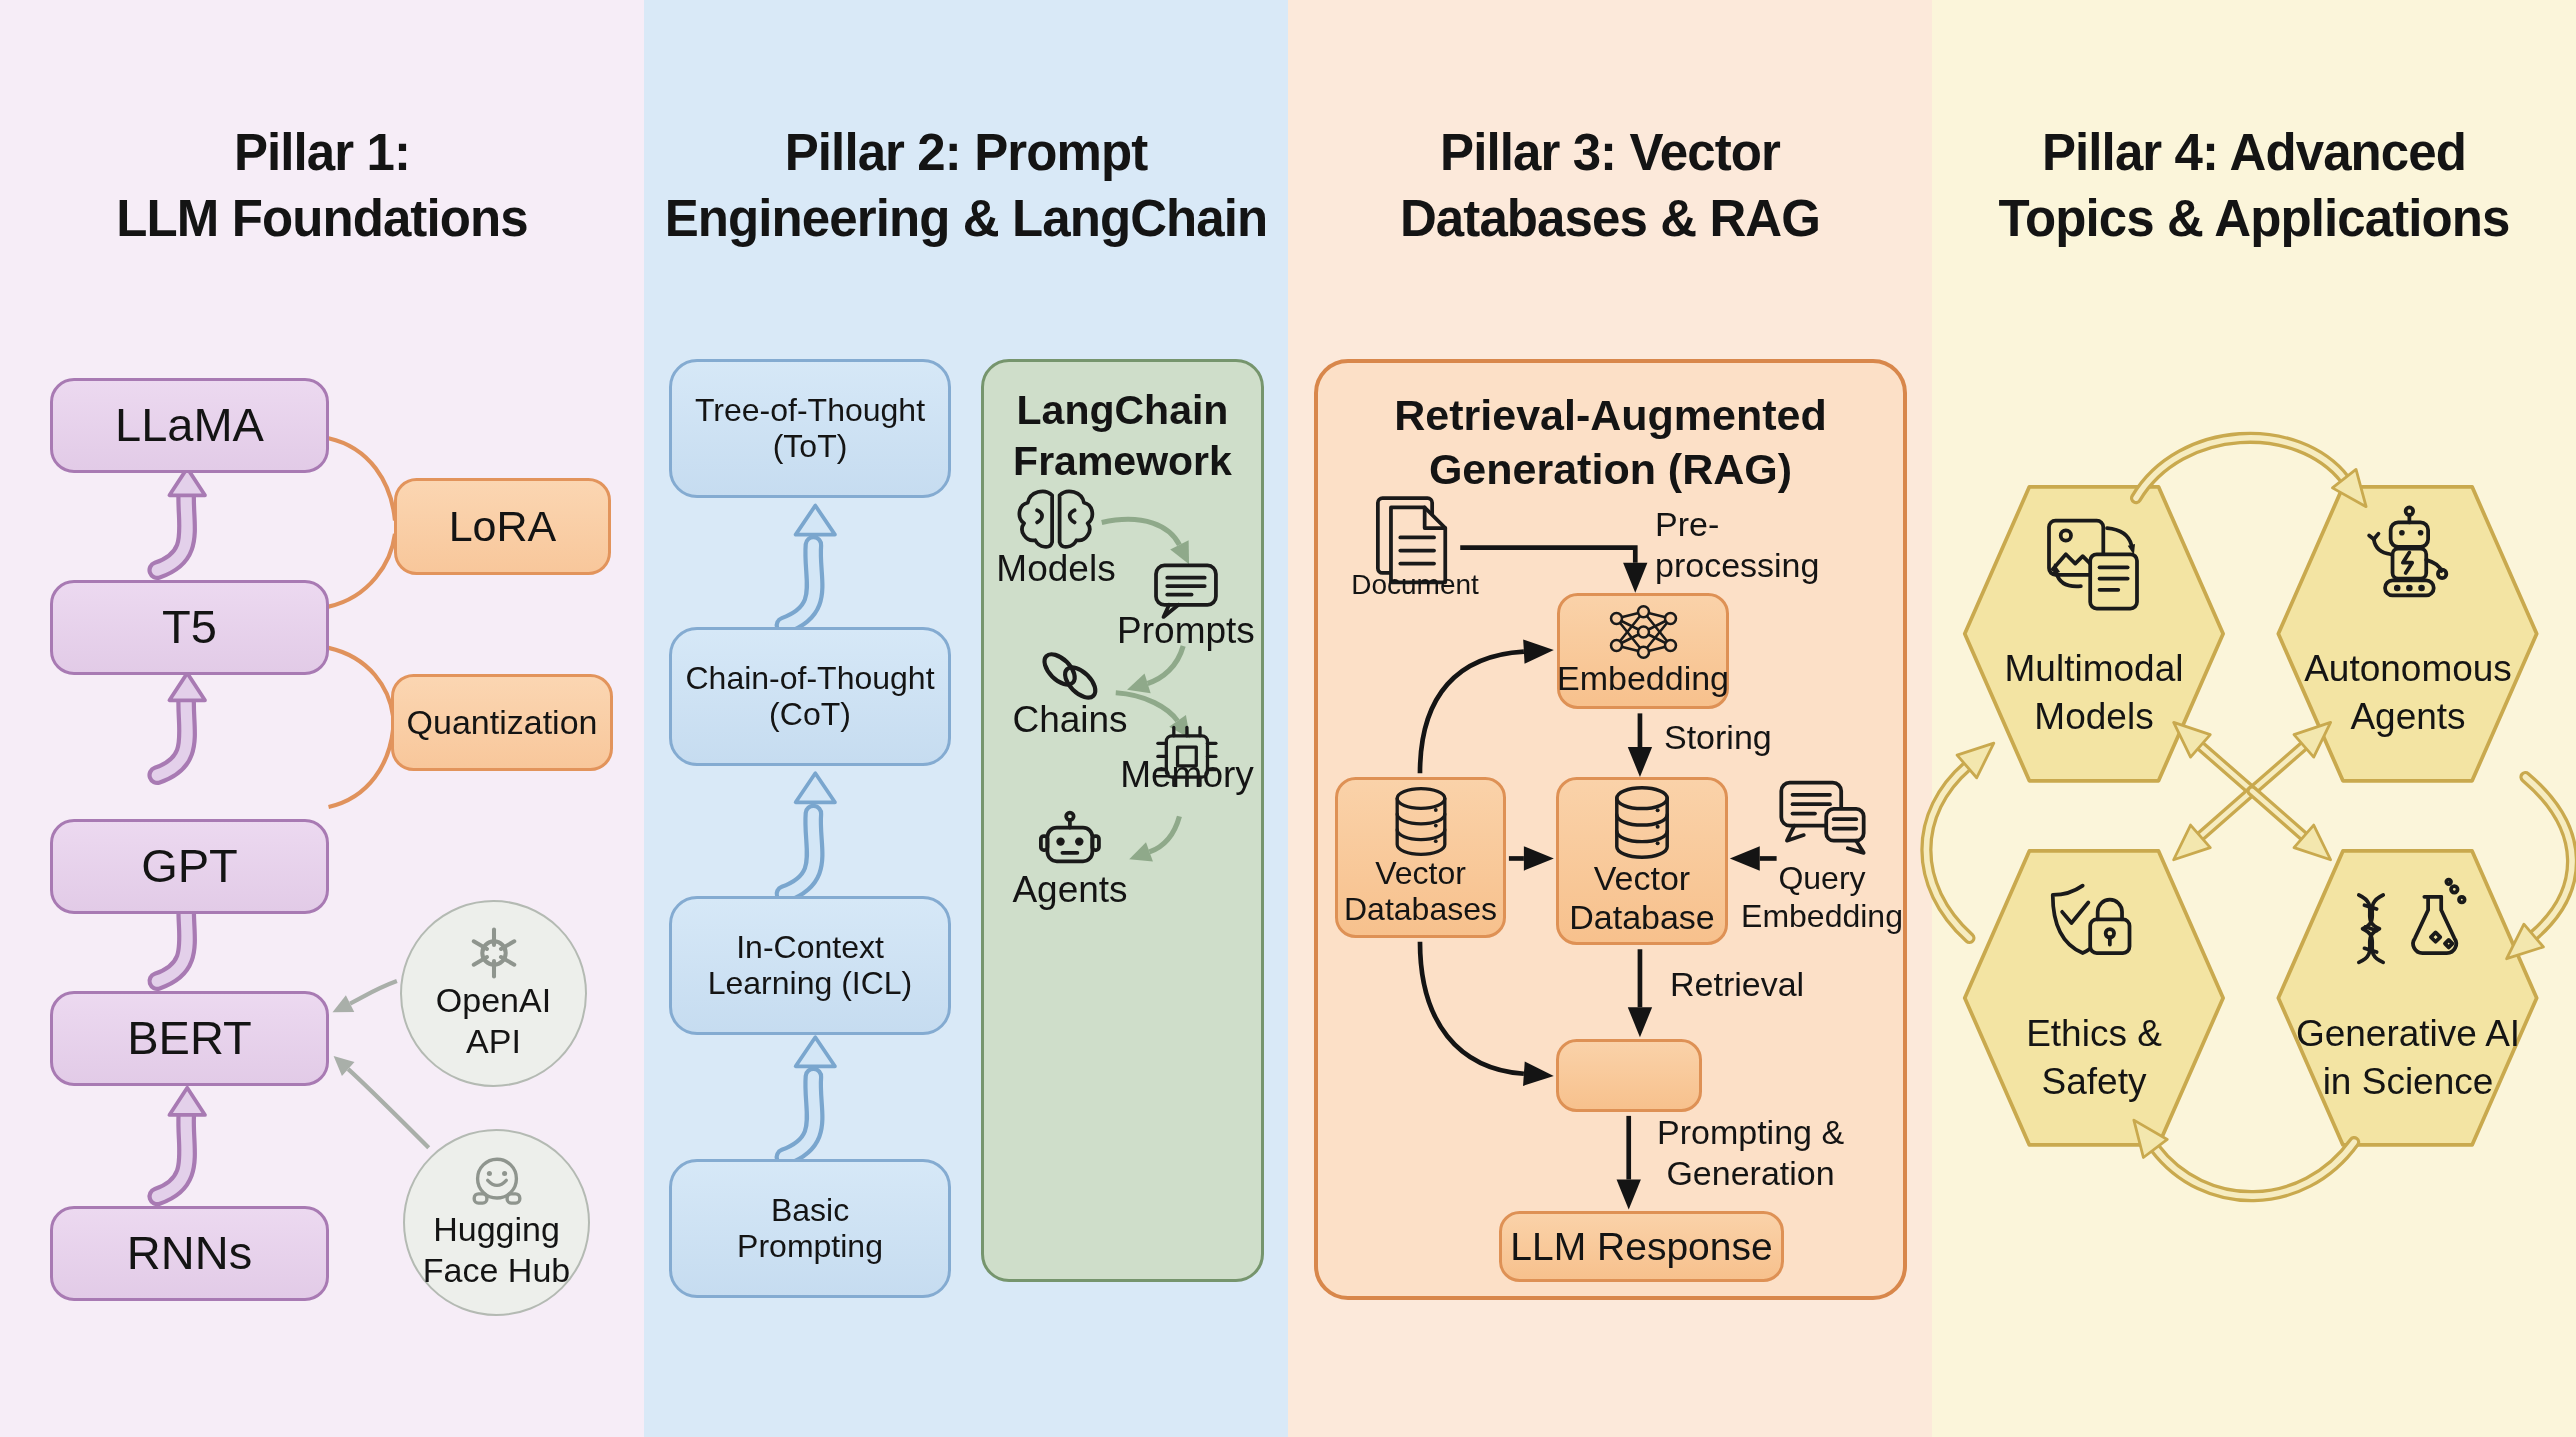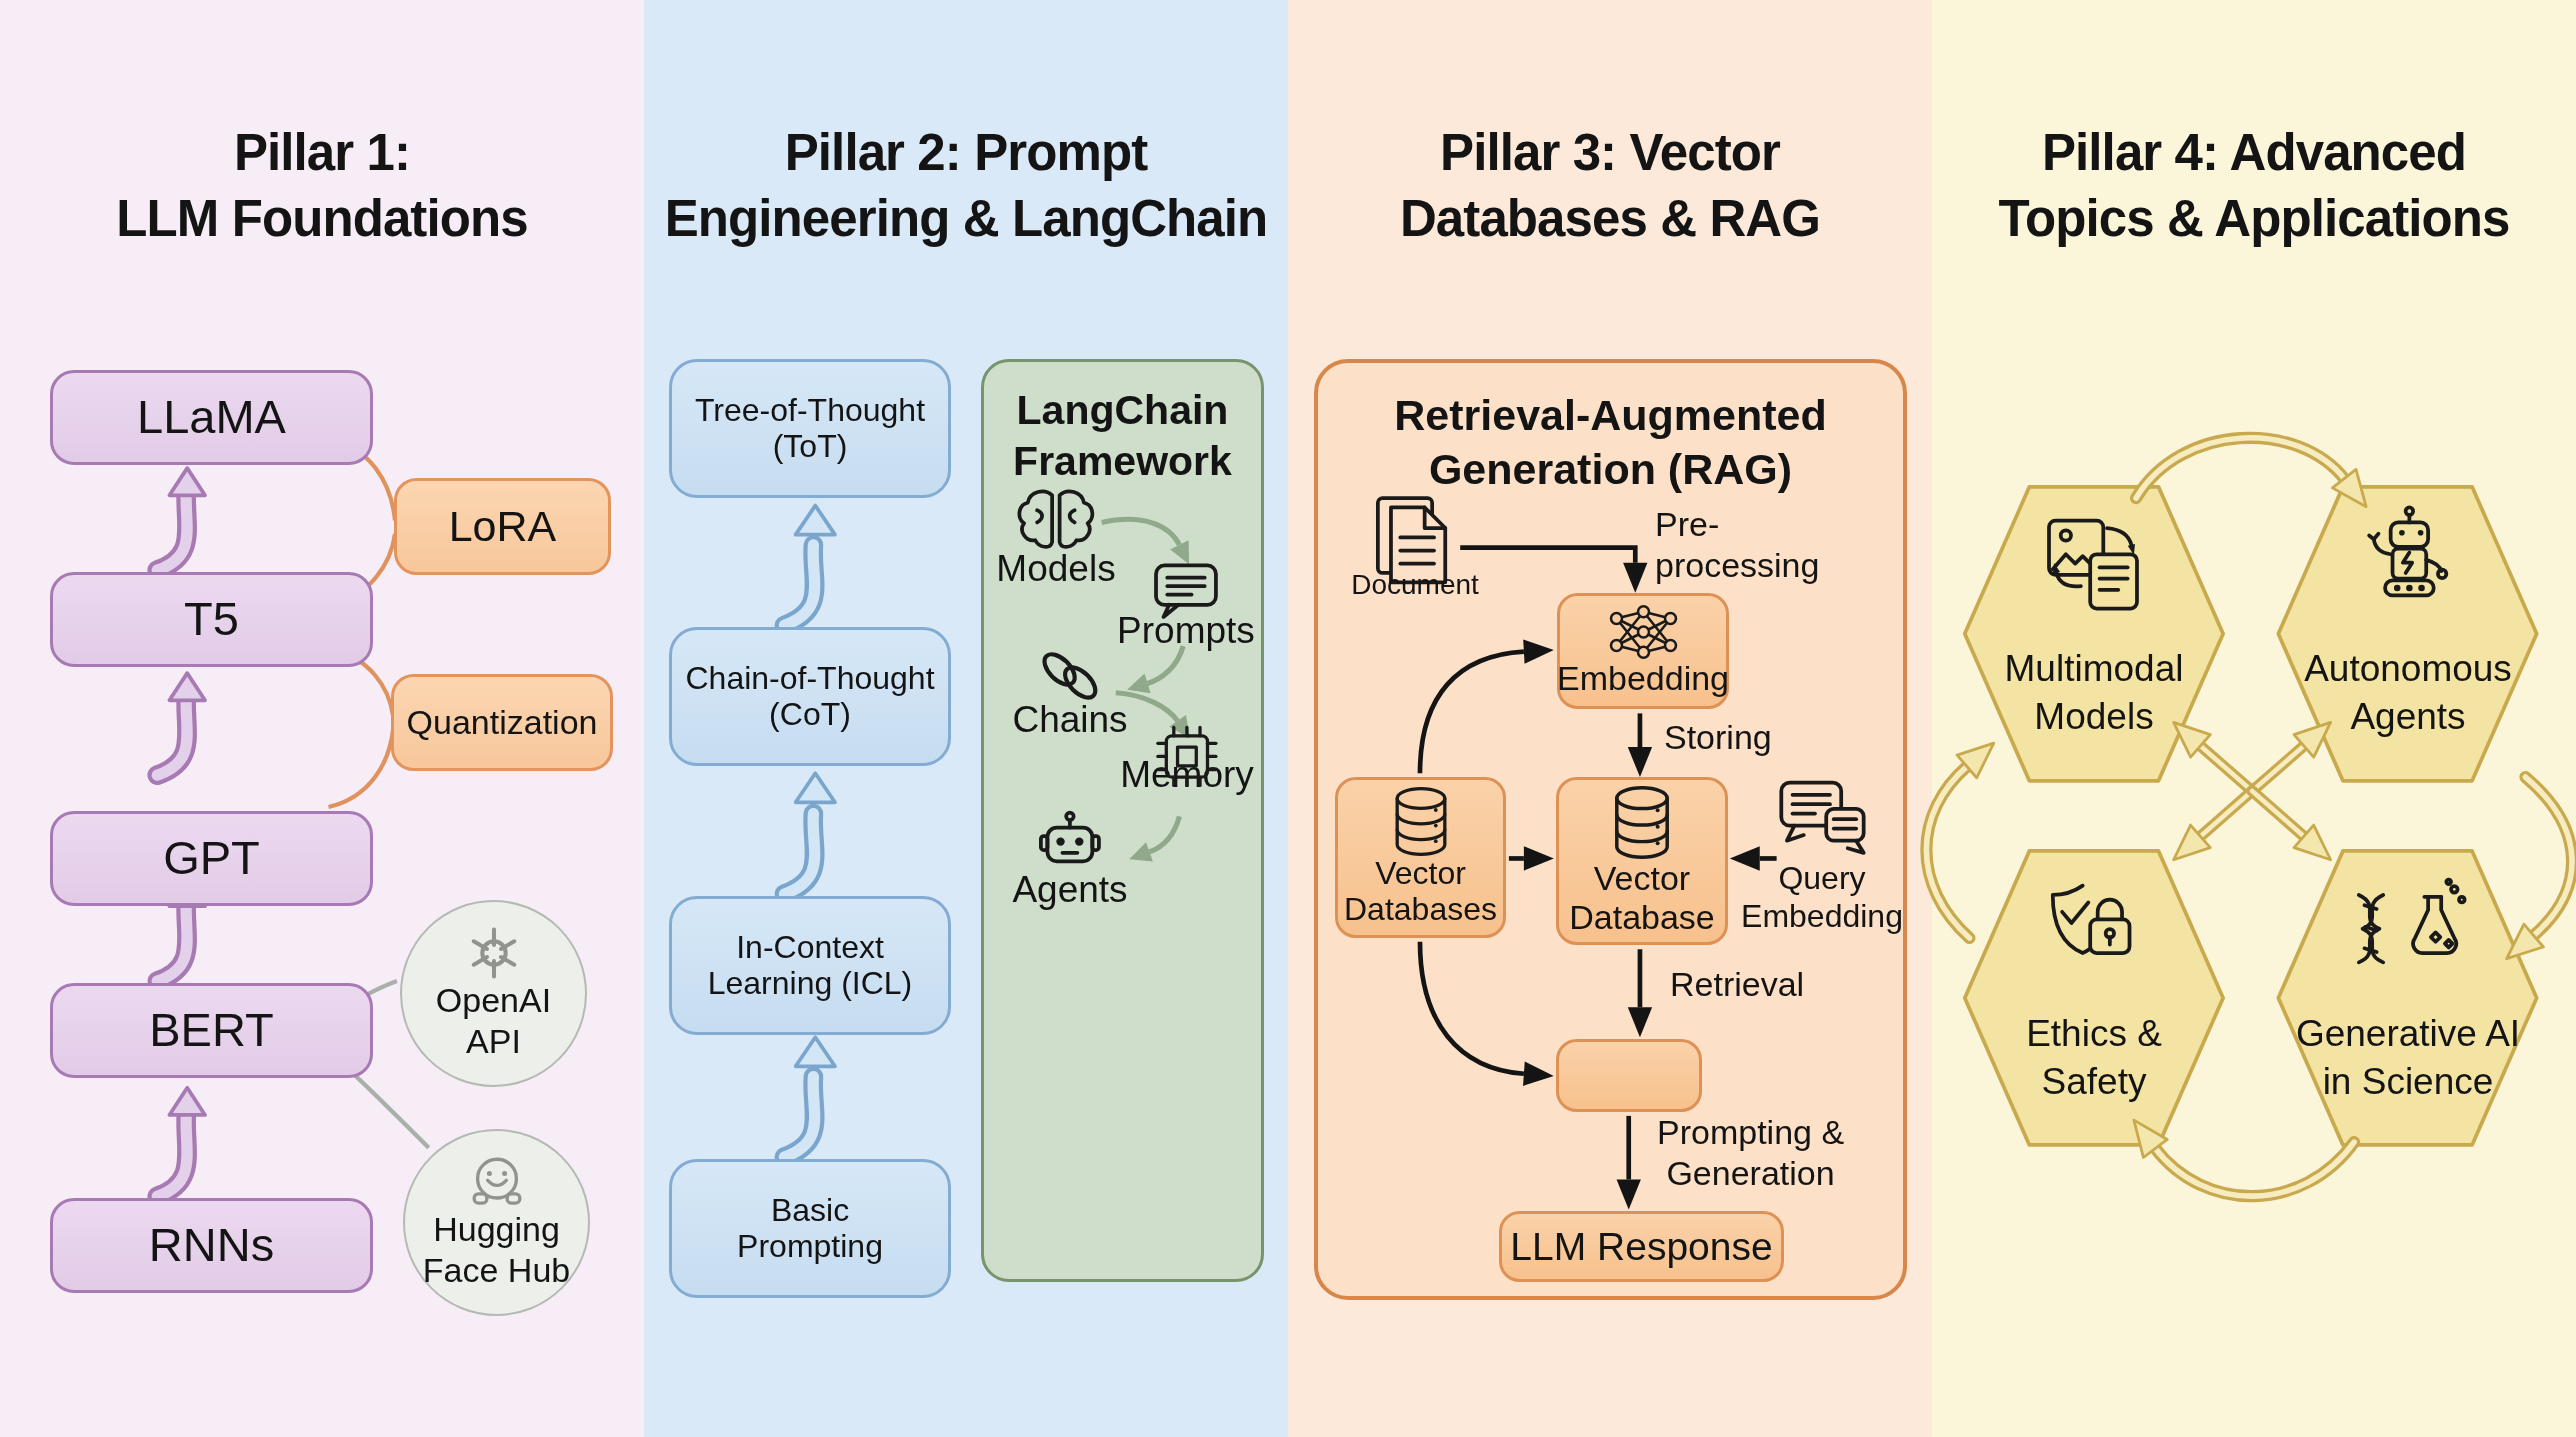--- a/index.html
+++ b/index.html
@@ -7,22 +7,22 @@
           font-family:"Liberation Sans",sans-serif;color:#141414;background:#ffffff;}
   .col{position:absolute;top:0;height:1438px;width:644px;}
   #col1{left:0;background:#f6edf7;}
   #col2{left:644px;background:#d9e9f7;}
   #col3{left:1288px;background:#fce9da;}
   #col4{left:1932px;background:#fbf5da;}
   .ptitle{position:absolute;top:120px;width:644px;text-align:center;font-weight:bold;
           font-size:51px;line-height:1.3;letter-spacing:-0.9px;z-index:5;}
   .box{position:absolute;display:flex;flex-direction:column;align-items:center;justify-content:center;
        text-align:center;z-index:10;box-sizing:border-box;line-height:1.12;}
-  .pbox{left:50px;width:323px;height:95px;border:3.7px solid #a87ab3;border-radius:24px;
-        background:linear-gradient(#ecd9f0,#e2cbe7);font-size:47px;}
+  .pbox{left:50px;width:279px;height:95px;border:3.7px solid #a87ab3;border-radius:24px;
+        background:linear-gradient(#ecd9f0,#e2cbe7);font-size:47px;margin-top:8px;}
   .tbox{border:3.7px solid #e2945c;border-radius:22.5px;background:linear-gradient(#fbd6b2,#f8c79b);}
   .bbox{left:669px;width:282px;height:139px;border:3.7px solid #84abd1;border-radius:28px;
         background:linear-gradient(#d6e8f7,#c6dcf0);font-size:32px;}
   .circle{width:187px;height:187px;border-radius:50%;border:2.8px solid #b4bab3;background:#edefeb;
           font-size:34px;line-height:1.18;}
   .gbox{position:absolute;left:981px;top:359px;width:283px;height:923px;border:3.7px solid #76956d;
         border-radius:28px;background:#cfdeca;z-index:1;box-sizing:border-box;text-align:center;}
   .gbox .gtitle{margin-top:22.5px;font-size:41px;font-weight:bold;line-height:1.25;}
   .ragbox{position:absolute;left:1314px;top:359px;width:593px;height:941px;border:4.7px solid #d8874b;
           border-radius:34px;background:#fce0c7;z-index:1;box-sizing:border-box;text-align:center;}

